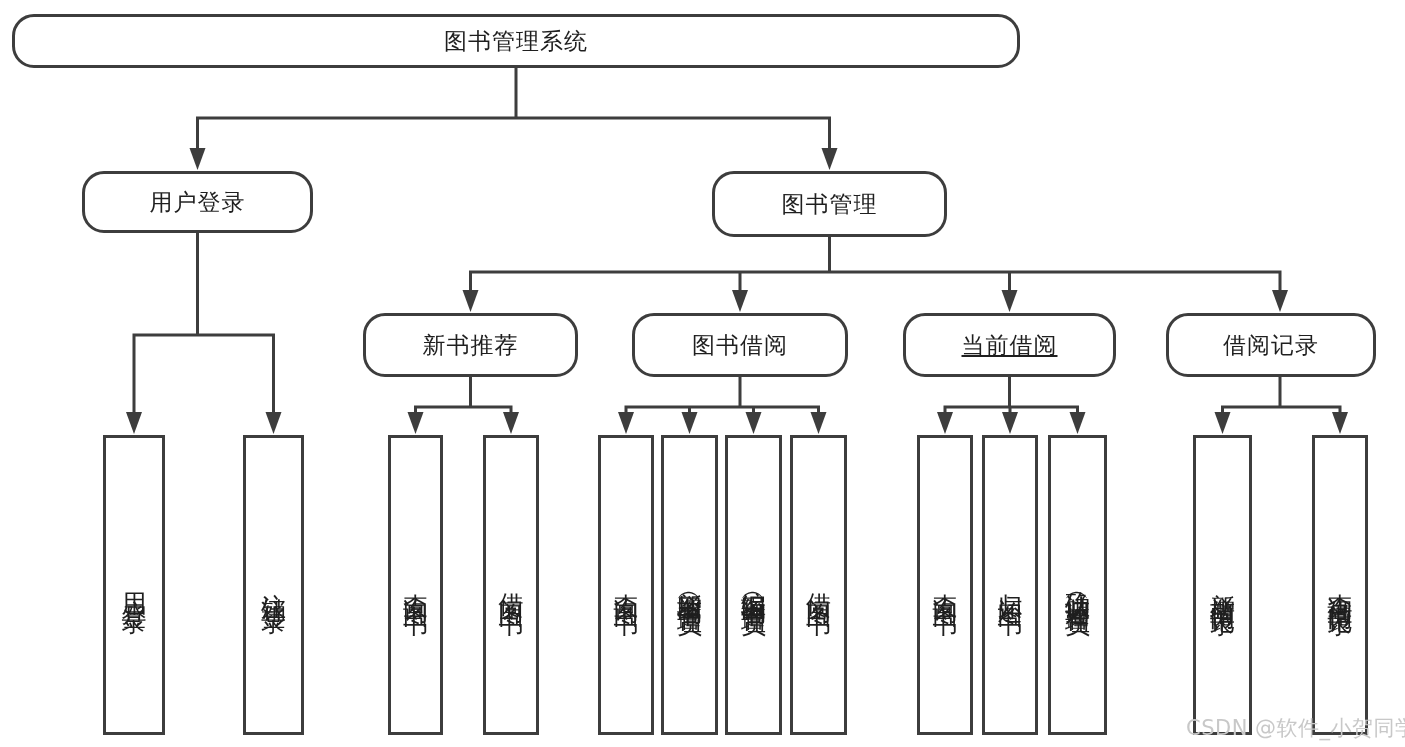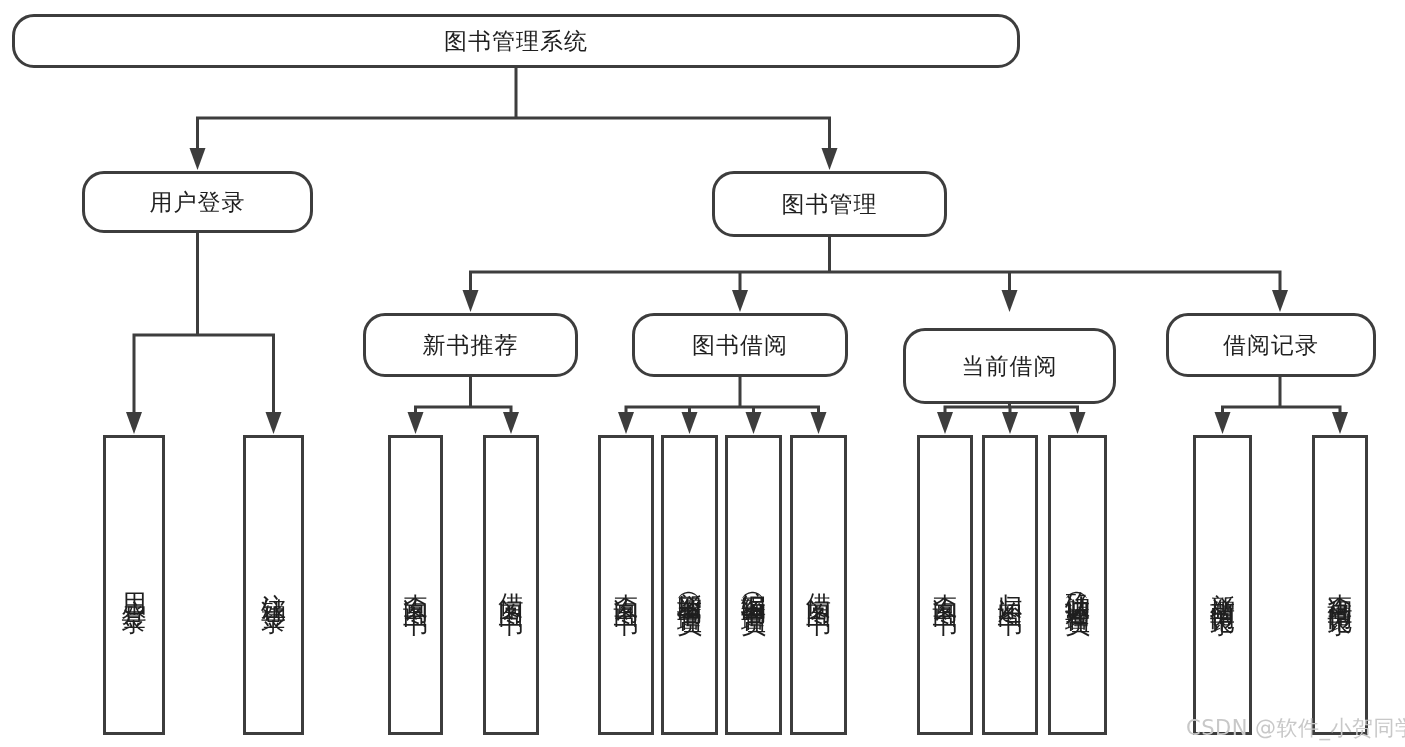--- a/index.html
+++ b/index.html
@@ -67,21 +67,21 @@
     <polygon points="1332,412 1348,412 1340,434" fill="#3d3d3d" stroke="none"></polygon>
   </svg>
 
   <div class="node hnode" style="left:12px;top:14px;width:1008px;height:54px;">图书管理系统</div>
 
   <div class="node hnode" style="left:82px;top:171px;width:231px;height:62px;">用户登录</div>
   <div class="node hnode" style="left:712px;top:171px;width:235px;height:66px;">图书管理</div>
 
   <div class="node hnode" style="left:363px;top:313px;width:215px;height:64px;">新书推荐</div>
   <div class="node hnode" style="left:632px;top:313px;width:216px;height:64px;">图书借阅</div>
-  <div class="node hnode" style="left:903px;top:328px;width:213px;height:76px;">当前借阅</div>
+  <div class="node hnode" style="left:903px;top:313px;width:213px;height:64px;text-decoration:underline;">当前借阅</div>
   <div class="node hnode" style="left:1166px;top:313px;width:210px;height:64px;">借阅记录</div>
 
   <div class="node vnode" style="left:103px;top:435px;width:62px;height:300px;">用户登录</div>
   <div class="node vnode" style="left:243px;top:435px;width:61px;height:300px;">注销登录</div>
 
   <div class="node vnode" style="left:388px;top:435px;width:55px;height:300px;">查询图书</div>
   <div class="node vnode" style="left:483px;top:435px;width:56px;height:300px;">借阅图书</div>
 
   <div class="node vnode" style="left:598px;top:435px;width:56px;height:300px;">查询图书</div>
   <div class="node vnode" style="left:661px;top:435px;width:57px;height:300px;letter-spacing:3px;">新增图书（管理员）</div>

